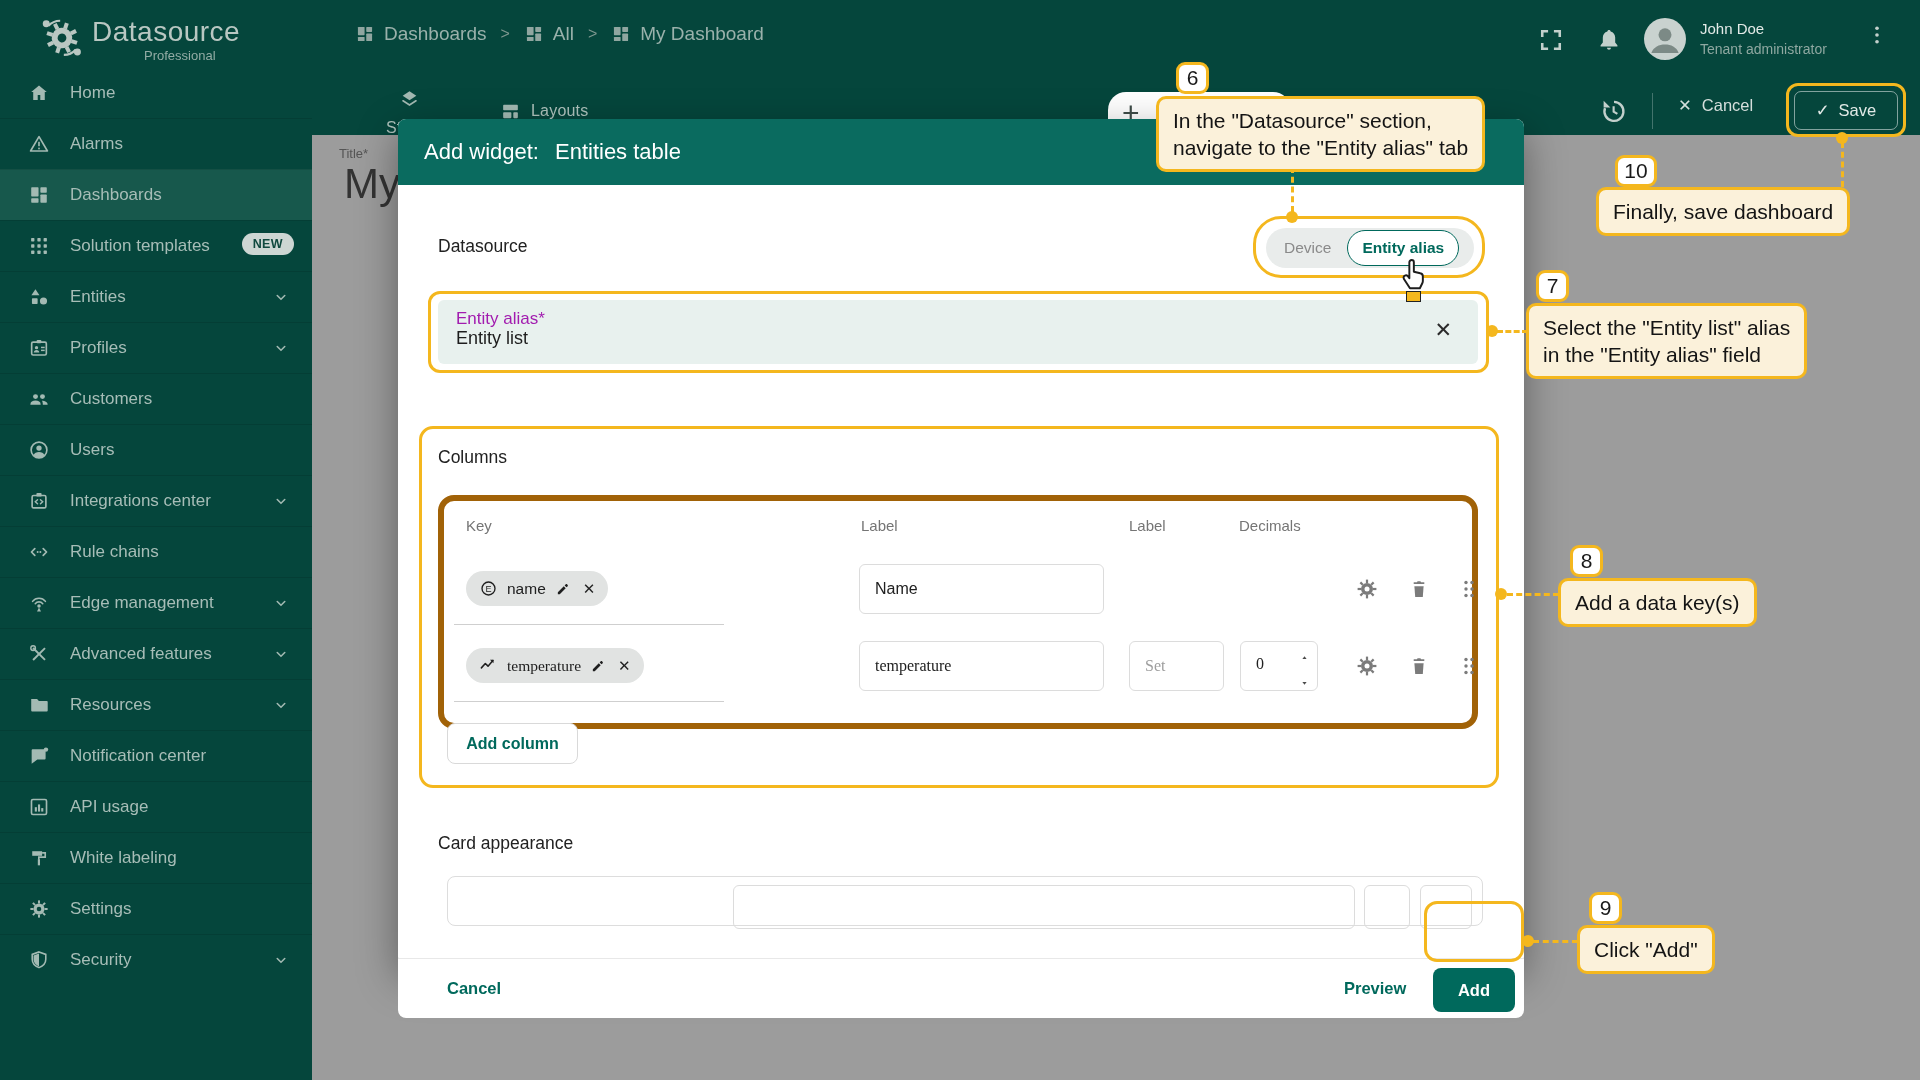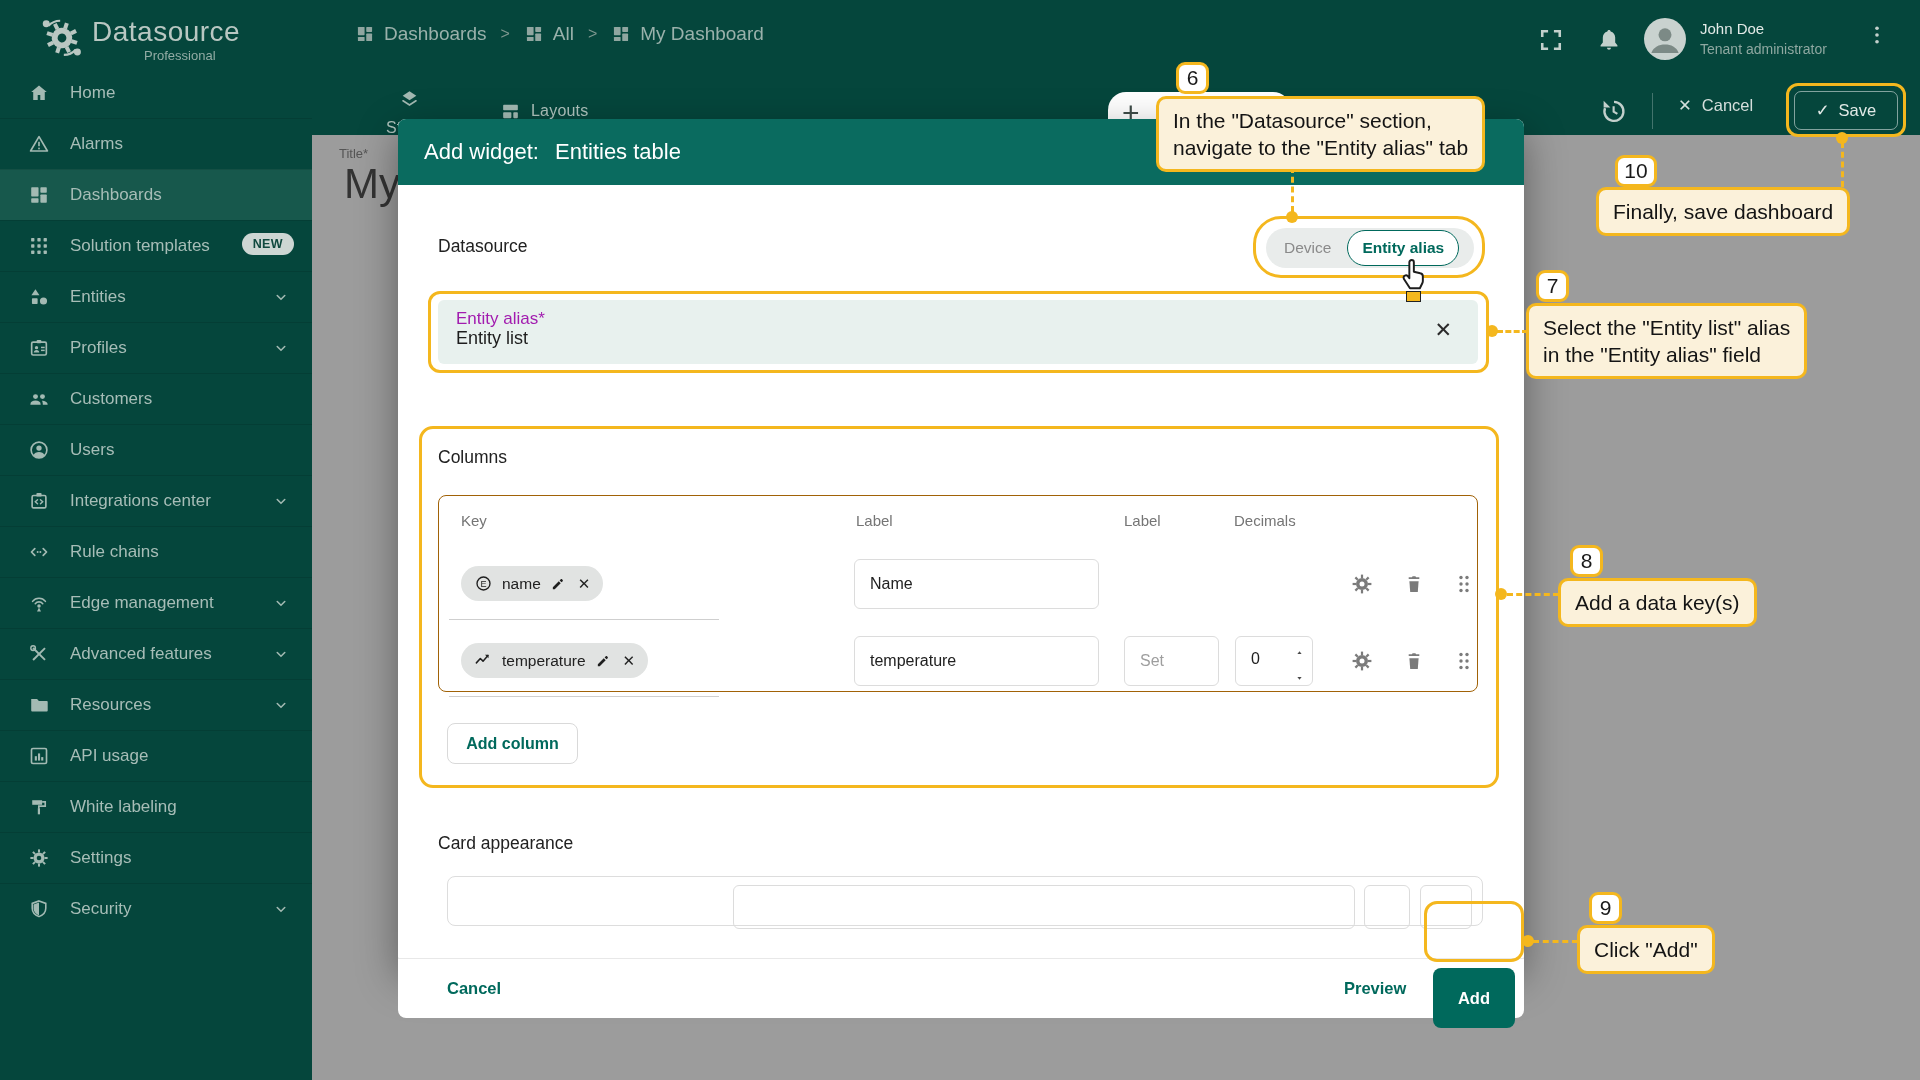--- a/index.html
+++ b/index.html
@@ -55,21 +55,21 @@
 
   .toggle-wrap { position:absolute; left:1266px; top:228px; width:208px; height:40px; background:#E9ECEB; border-radius:20px; display:flex; align-items:center; padding:2px; }
   .toggle-opt { font-size:15.5px; color:#8A8A8A; padding:0 16px; cursor:pointer; height:36px; display:flex; align-items:center; }
   .toggle-opt.sel { background:#fff; border:1.5px solid #00695C; color:#00695C; font-weight:bold; border-radius:18px; padding:0 14px; }
 
   .alias-field { position:absolute; left:438px; top:300px; width:1040px; height:64px; background:#E8F1EE; border-radius:6px; cursor:text; }
   .alias-label { position:absolute; left:18px; top:9px; font-size:17px; color:#a21caf; }
   .alias-value { position:absolute; left:18px; top:28px; font-size:18px; color:#1D1D1D; }
   .alias-clear { position:absolute; right:26px; top:18px; font-size:21px; color:#2B2B2B; cursor:pointer; }
 
-  .cols-card { position:absolute; left:438px; top:495px; width:1040px; height:197px; border:1px solid #a16207; border-radius:8px; background:#fff; }
+  .cols-card { position:absolute; left:438px; top:495px; width:1040px; height:234px; border:6px solid #a16207; border-radius:16px; background:#fff; }
   .cols-head { position:absolute; left:0; top:0; width:100%; height:50px; }
   .cols-head span { position:absolute; top:16px; font-size:15px; color:#757575; }
   .col-row { position:absolute; left:0; width:100%; height:77px; }
   .key-chip { position:absolute; left:22px; top:20px; height:35px; background:#E1E3E2; border-radius:18px; display:flex; align-items:center; padding:0 13px; gap:9px; cursor:pointer; }
   .key-chip .kc-ic { width:19px; height:19px; color:#1F1F1F; }
   .key-chip .kc-txt { font-size:15.5px; color:#212121; }
   .key-chip .kc-edit { width:17px; height:17px; color:#1F1F1F; cursor:pointer; }
   .key-chip .kc-x { font-size:15px; color:#1F1F1F; cursor:pointer; margin-left:2px; }
   .key-underline { position:absolute; left:10px; bottom:3px; width:270px; height:1px; background:#CFCFCF; }
   .cell-input { position:absolute; top:13px; height:50px; border:1px solid #DCDCDC; border-radius:6px; font-size:16px; color:#212121; padding:0 15px; font-family:inherit; background:#fff; }
@@ -80,21 +80,21 @@
   .dec-box .steppers svg { width:11px; height:11px; color:#4A4A4A; }
   .row-act { position:absolute; top:26px; width:24px; height:24px; color:#7B7B7B; cursor:pointer; }
   .add-col-btn { position:absolute; left:447px; top:723px; width:131px; height:41px; border:1px solid #D9D9D9; border-radius:8px; background:#fff; color:#00695C; font-size:16px; font-weight:bold; font-family:inherit; cursor:pointer; }
 
   .ca-row { position:absolute; left:447px; top:876px; width:1036px; height:50px; border:1px solid #DDD; border-radius:8px; }
   .ca-input { position:absolute; left:285px; top:8px; width:622px; height:44px; border:1px solid #DCDCDC; border-radius:6px; }
   .ca-box { position:absolute; top:8px; height:44px; border:1px solid #DCDCDC; border-radius:6px; }
 
   .modal-footer { position:absolute; left:0; top:839px; width:100%; height:60px; background:#fff; border-top:1px solid #E8E8E8; border-radius:0 0 8px 8px; }
   .link-btn { position:absolute; font-size:16.5px; font-weight:bold; color:#00695C; top:20px; cursor:pointer; }
-  .add-btn { position:absolute; left:1035px; top:9px; width:82px; height:60px; background:#00695C; border:none; border-radius:8px; color:#fff; font-size:16.5px; font-weight:bold; font-family:inherit; cursor:pointer; }
+  .add-btn { position:absolute; left:1035px; top:9px; width:82px; height:44px; background:#00695C; border:none; border-radius:8px; color:#fff; font-size:16.5px; font-weight:bold; font-family:inherit; cursor:pointer; }
 
   
   .ann-ring { position:absolute; border:3px solid #F4B71E; pointer-events:none; }
   .ann-dot { position:absolute; width:12px; height:12px; border-radius:50%; background:#F4B71E; pointer-events:none; }
   .ann-dash-h { position:absolute; border-top:3px dashed #F4B71E; pointer-events:none; }
   .ann-dash-v { position:absolute; border-left:3px dashed #F4B71E; pointer-events:none; }
   .ann-badge { position:absolute; background:#fff; border:3px solid #F4B71E; border-radius:9px; color:#1A1A1A; font-size:21px; display:flex; align-items:center; justify-content:center; z-index:30; }
   .ann-box { position:absolute; background:#FBF1DA; border:3px solid #F4B71E; border-radius:10px; color:#141414; font-size:21px; line-height:27px; padding:8px 14px; z-index:29; white-space:nowrap; }
 
   .hand-cursor { position:absolute; left:1396px; top:256px; width:36px; height:36px; z-index:40; }
@@ -337,20 +337,27 @@
           </svg></span>
       </div>
       <div class="side-item">
         <span class="side-ic"><svg viewBox="0 0 24 24" width="100%" height="100%" fill="currentColor">
             <path d="M3.5 5.5h6.4l2 2h8.6c.6 0 1 .4 1 1v9.5c0 .6-.4 1-1 1h-16c-.6 0-1-.4-1-1z"></path>
           </svg></span>
         <span>Resources</span>
         <span class="side-chev"><svg viewBox="0 0 24 24" width="100%" height="100%" fill="currentColor">
             <path fill="none" stroke="currentColor" stroke-width="2.1" stroke-linecap="round" d="M7 10l5 5 5-5"></path>
           </svg></span>
+      </div>
+      <div class="side-item">
+        <span class="side-ic"><svg viewBox="0 0 24 24" width="100%" height="100%" fill="currentColor">
+            <path d="M5 4.6h13.2c.6 0 1 .4 1 1v9.2c0 .6-.4 1-1 1H10.2L4 20.4V5.6c0-.6.4-1 1-1z"></path>
+            <circle cx="19.6" cy="5" r="2.4"></circle>
+          </svg></span>
+        <span>Notification center</span>
       </div>
       <div class="side-item">
         <span class="side-ic"><svg viewBox="0 0 24 24" width="100%" height="100%" fill="currentColor">
             <rect x="3.8" y="3.8" width="16.4" height="16.4" rx="1.6" fill="none" stroke="currentColor" stroke-width="1.8"></rect>
             <rect x="7.4" y="12.2" width="2.3" height="4.8"></rect>
             <rect x="10.9" y="9.2" width="2.3" height="7.8"></rect>
             <rect x="14.4" y="13.2" width="2.3" height="3.8"></rect>
           </svg></span>
         <span>API usage</span>
       </div>
@@ -452,21 +459,21 @@
               </svg></span>
             <span class="row-act" style="left: 1013px;"><svg viewBox="0 0 24 24" width="100%" height="100%" fill="currentColor">
                 <circle cx="9" cy="5.5" r="1.7"></circle>
                 <circle cx="15" cy="5.5" r="1.7"></circle>
                 <circle cx="9" cy="12" r="1.7"></circle>
                 <circle cx="15" cy="12" r="1.7"></circle>
                 <circle cx="9" cy="18.5" r="1.7"></circle>
                 <circle cx="15" cy="18.5" r="1.7"></circle>
               </svg></span>
           </div>
-          <div class="col-row" style="top: 127px;">
+          <div class="col-row" style="top: 127px; font-family: Liberation Serif, serif;">
             <span class="key-chip">
               <span class="kc-ic"><svg viewBox="0 0 24 24" width="100%" height="100%" fill="currentColor">
                   <path fill="none" stroke="currentColor" stroke-width="1.9" stroke-linecap="round" stroke-linejoin="round" d="M3 15l5-5.6 3.4 3.4 6.2-7"></path>
                   <path d="M13.9 4.6h4.4v4.6z"></path>
                 </svg></span>
               <span class="kc-txt">temperature</span>
               <span class="kc-edit"><svg viewBox="0 0 24 24" width="100%" height="100%" fill="currentColor">
                   <path d="M4 17.3V20h2.7l8.4-8.4-2.7-2.7zM13.6 7.7l2.7 2.7 1.6-1.6c.5-.5.5-1.3 0-1.8l-.9-.9c-.5-.5-1.3-.5-1.8 0z"></path>
                 </svg></span>
               <span class="kc-x">✕</span>

